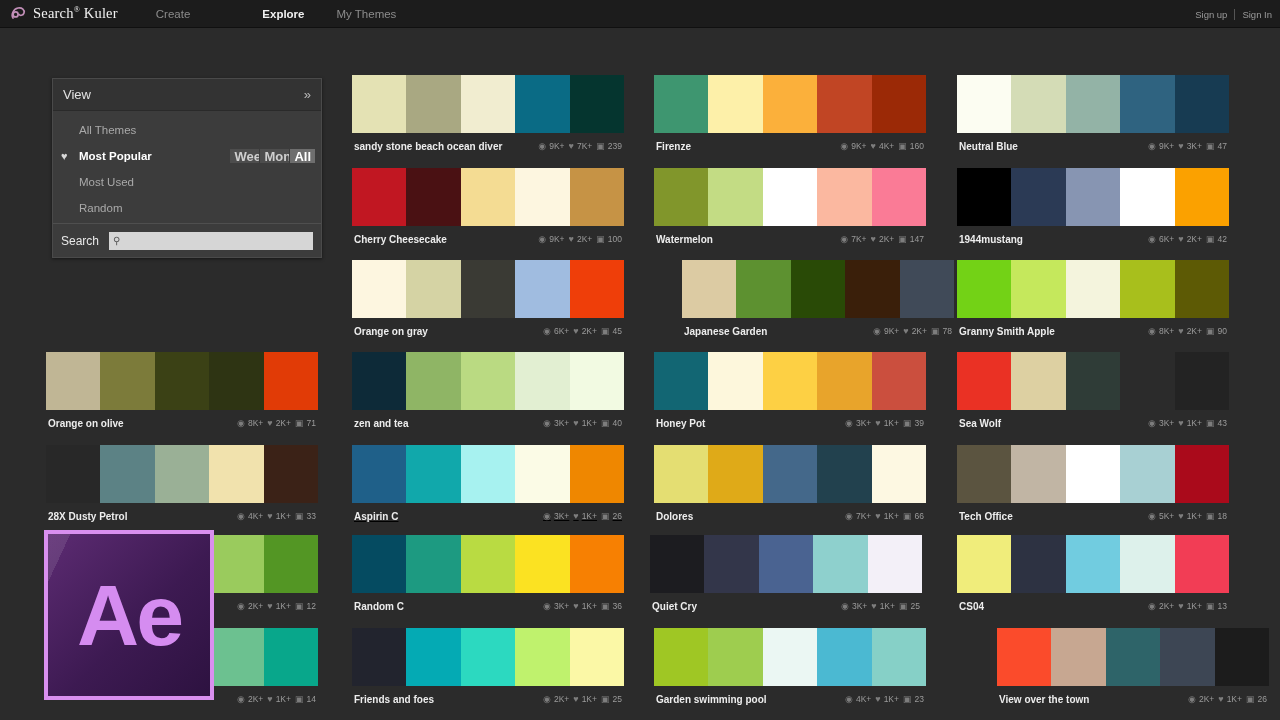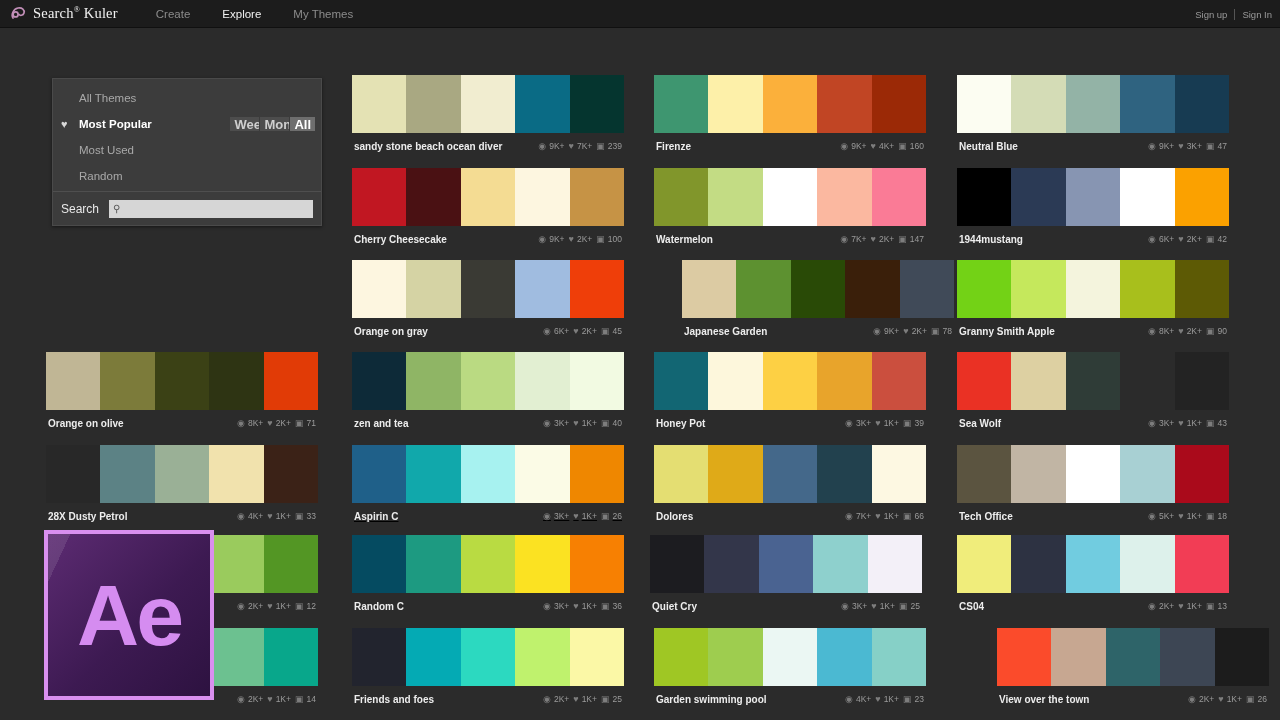--- a/index.html
+++ b/index.html
@@ -21,21 +21,21 @@
   #brand { display: flex; align-items: center; margin-left: 10px; }
   #kuler-mark { width: 17px; height: 17px; position: relative; margin-right: 6px; }
   #kuler-mark svg { display: block; }
   #brand-title {
     color: #f2f2f2; font-size: 14.5px; letter-spacing: .2px;
     font-family: "Liberation Serif", serif;
   }
   #brand-title .sup { font-size: 8px; vertical-align: super; }
   #navlinks { display: flex; align-items: center; margin-left: 38px; gap: 32px; }
   .navlink { color: #8c8c8c; font-size: 11.5px; text-decoration: none; }
-  .navlink.active { color: #f0f0f0; font-weight: normal; }
+  .navlink.active { color: #f0f0f0; font-weight: bold; margin-left: 40px; }
   #authbox {
     position: absolute; right: 8px; top: 0; height: 28px;
     display: flex; align-items: center; gap: 7px;
   }
   .authlink { color: #9a9a9a; font-size: 9.5px; text-decoration: none; }
   .authsep { width: 1px; height: 11px; background: #555; }
 
   
   #page { position: relative; width: 1280px; height: 692px; background: #2b2b2b; }
 
@@ -804,20 +804,24 @@
             <span class="stat">
               <span class="g">▣</span>
               <span class="v">26</span>
             </span>
           </div>
         </div>
       </div>
     </div>
 
   <div id="view-panel">
+    <div id="view-header">
+      <span class="ttl">View</span>
+      <span id="collapse-icon">»</span>
+    </div>
     <div id="view-list">
         <div class="view-item">
           <span>All Themes</span>
         </div>
         <div class="view-item selected">
           <span class="heart">♥</span>
           <span>Most Popular</span>
           <div id="range-toggle">
             <span class="range-opt">Week</span>
             <span class="range-opt">Month</span>

